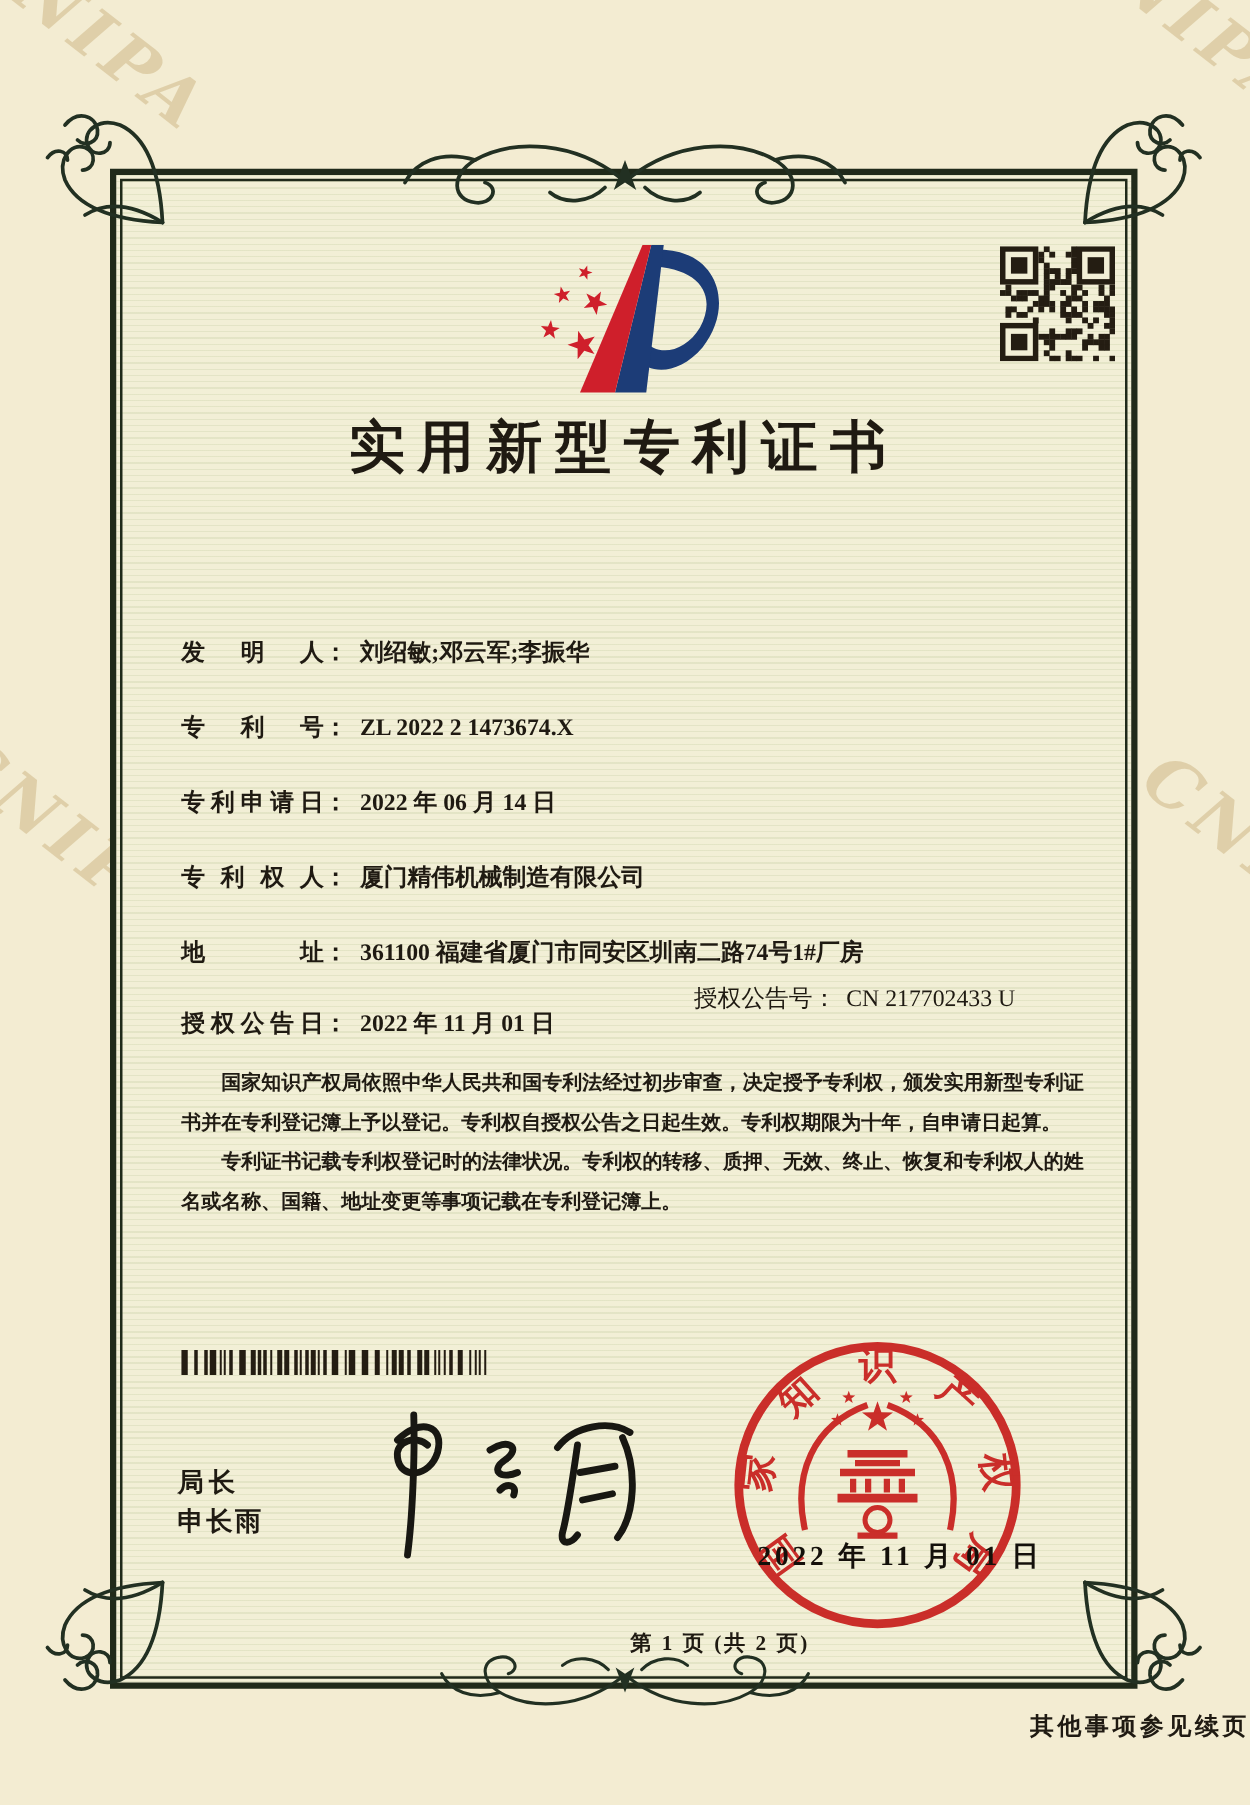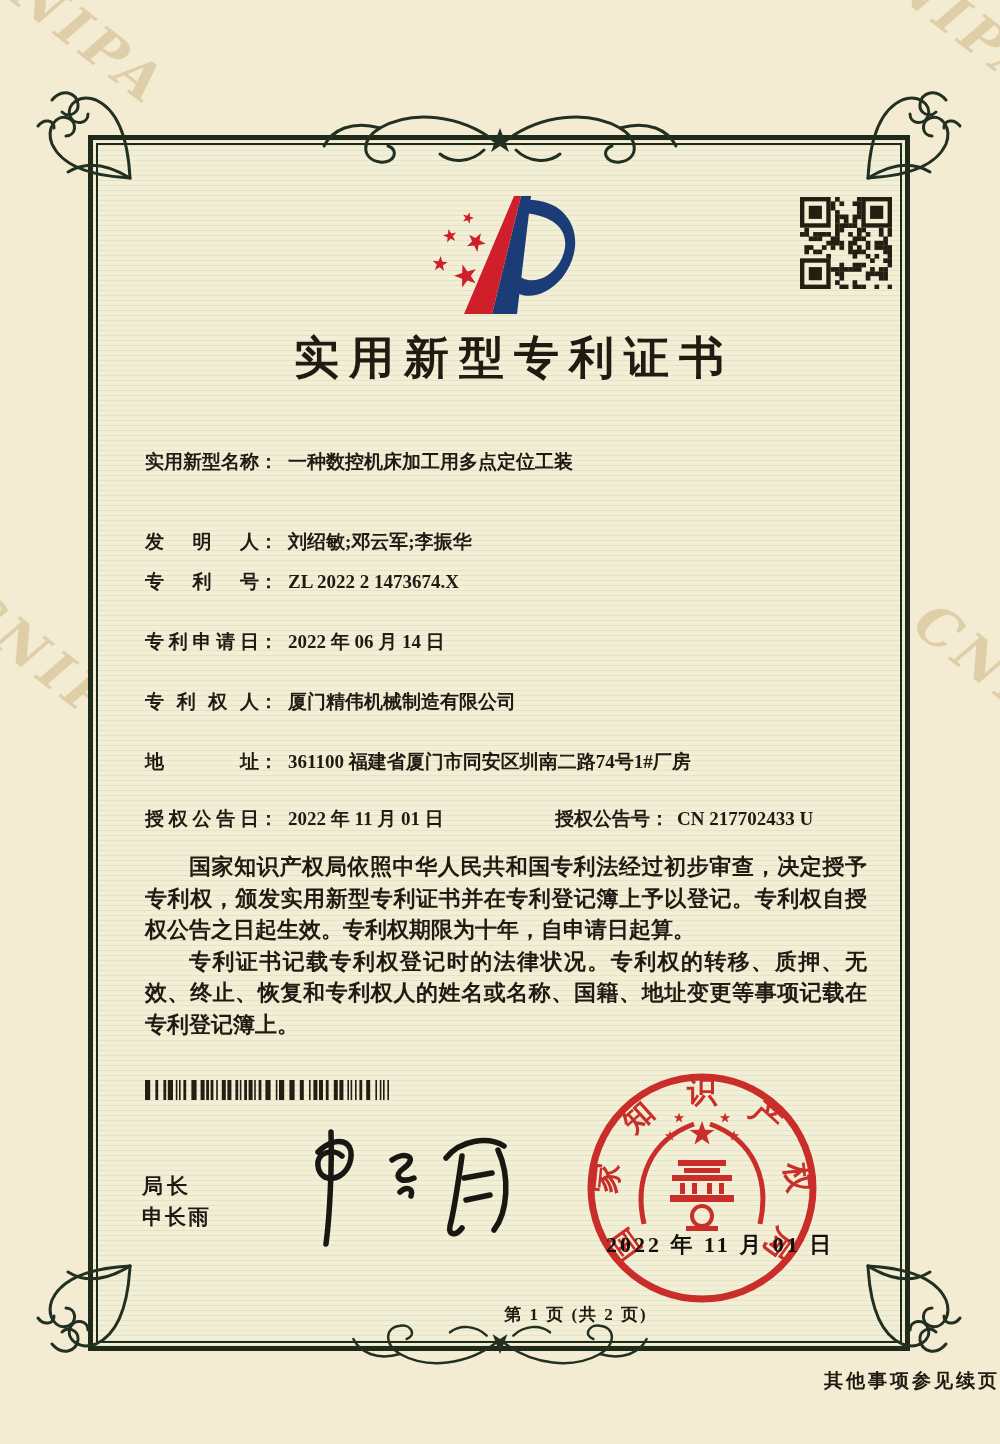--- a/index.html
+++ b/index.html
@@ -40,34 +40,34 @@
   .corner-bl{left:30px;top:1262px;width:104px;height:104px;transform:scaleY(-1);}
   .corner-br{left:864px;top:1262px;width:104px;height:104px;transform:scale(-1,-1);}
   .edge-top{left:320px;top:102px;width:360px;height:76px;}
   .edge-bottom{left:350px;top:1312px;width:300px;height:64px;transform:scaleY(-1);}
   
   .cert-no{position:absolute;left:128px;top:196px;font-size:21px;font-weight:600;letter-spacing:2px;}
   .qr{position:absolute;left:800px;top:197px;width:92px;height:92px;}
   .logo{position:absolute;left:422px;top:190px;width:162px;height:130px;}
   .title{
     position:absolute;left:88px;top:328px;width:822px;text-align:center;
-    font-size:45px;font-weight:700;letter-spacing:10px;margin-left:15px;
+    font-size:45px;font-weight:700;letter-spacing:10px;
   }
   
   .field{position:absolute;left:145px;font-size:19px;font-weight:700;white-space:nowrap;}
   .field .lab{display:inline-block;width:114px;text-align:justify;text-align-last:justify;}
   .field .colon{display:inline-block;margin-right:10px;}
-  .f0{top:449px;} .f1{top:509px;margin-top:20px;} .f2{top:569px;} .f3{top:629px;}
+  .f0{top:449px;} .f1{top:509px;} .f2{top:569px;} .f3{top:629px;}
   .f4{top:689px;} .f5{top:749px;} .f6{top:806px;font-family:Liberation Serif, serif;}
-  .grant-no{position:absolute;left:555px;top:806px;font-size:19px;font-weight:700;white-space:nowrap;}
+  .grant-no{position:absolute;left:555px;top:786px;font-size:19px;font-weight:400;white-space:nowrap;}
   .grant-no .colon{margin-right:8px;}
   
   .body-text{position:absolute;left:145px;top:851px;width:722px;}
   .body-text p{
-    margin:0;text-indent:2em;font-size:22px;line-height:31.5px;font-weight:600;
+    margin:0;text-indent:2em;font-size:16px;line-height:31.5px;font-weight:600;
     text-align:justify;
   }
   
   .barcode{position:absolute;left:145px;top:1080px;width:250px;height:20px;}
   .sig-title{position:absolute;left:142px;top:1160px;font-size:21px;font-weight:700;letter-spacing:4px;margin-top:12px;}
   .sig-name{position:absolute;left:142px;top:1203px;font-size:21px;font-weight:700;letter-spacing:2px;}
   .signature{position:absolute;left:268px;top:1124px;width:260px;height:132px;}
   .seal{position:absolute;left:582px;top:1068px;width:240px;height:240px;opacity:0.93;}
   .seal-date{
     position:absolute;left:606px;top:1230px;font-size:22px;font-weight:700;letter-spacing:3px;
@@ -311,23 +311,20 @@
         <polygon points="47.8,22.3 47.9,26.6 52.0,27.9 48.0,29.4 47.9,33.7 45.3,30.3 41.2,31.6 43.6,28.0 41.1,24.5 45.2,25.7"></polygon>
         <polygon points="26.6,39.1 29.2,43.5 34.1,42.6 30.8,46.3 33.2,50.7 28.6,48.7 25.1,52.4 25.6,47.4 21.0,45.2 25.9,44.1"></polygon>
         <polygon points="58.8,43.2 57.6,50.3 63.8,53.8 56.7,54.9 55.3,61.9 52.1,55.5 45.0,56.3 50.1,51.3 47.1,44.7 53.5,48.0"></polygon>
         <polygon points="18.8,66.0 20.1,71.6 25.8,72.3 20.9,75.3 22.0,80.9 17.7,77.2 12.7,80.0 14.9,74.7 10.7,70.8 16.4,71.2"></polygon>
         <polygon points="40.5,74.5 45.5,81.5 53.8,79.1 48.8,86.1 53.6,93.2 45.4,90.6 40.1,97.4 40.1,88.8 32.0,85.8 40.2,83.1"></polygon>
       </g>
   </svg>
 
   <div class="title">实用新型专利证书</div>
 
-  <div class="field f0">
-    <span class="lab">实用新型名称</span><span class="colon">：</span><span>一种数控机床加工用多点定位工装</span>
-  </div>
   <div class="field f1">
     <span class="lab">发明人</span><span class="colon">：</span><span>刘绍敏;邓云军;李振华</span>
   </div>
   <div class="field f2">
     <span class="lab">专利号</span><span class="colon">：</span><span>ZL 2022 2 1473674.X</span>
   </div>
   <div class="field f3">
     <span class="lab">专利申请日</span><span class="colon">：</span><span>2022 年 06 月 14 日</span>
   </div>
   <div class="field f4">

